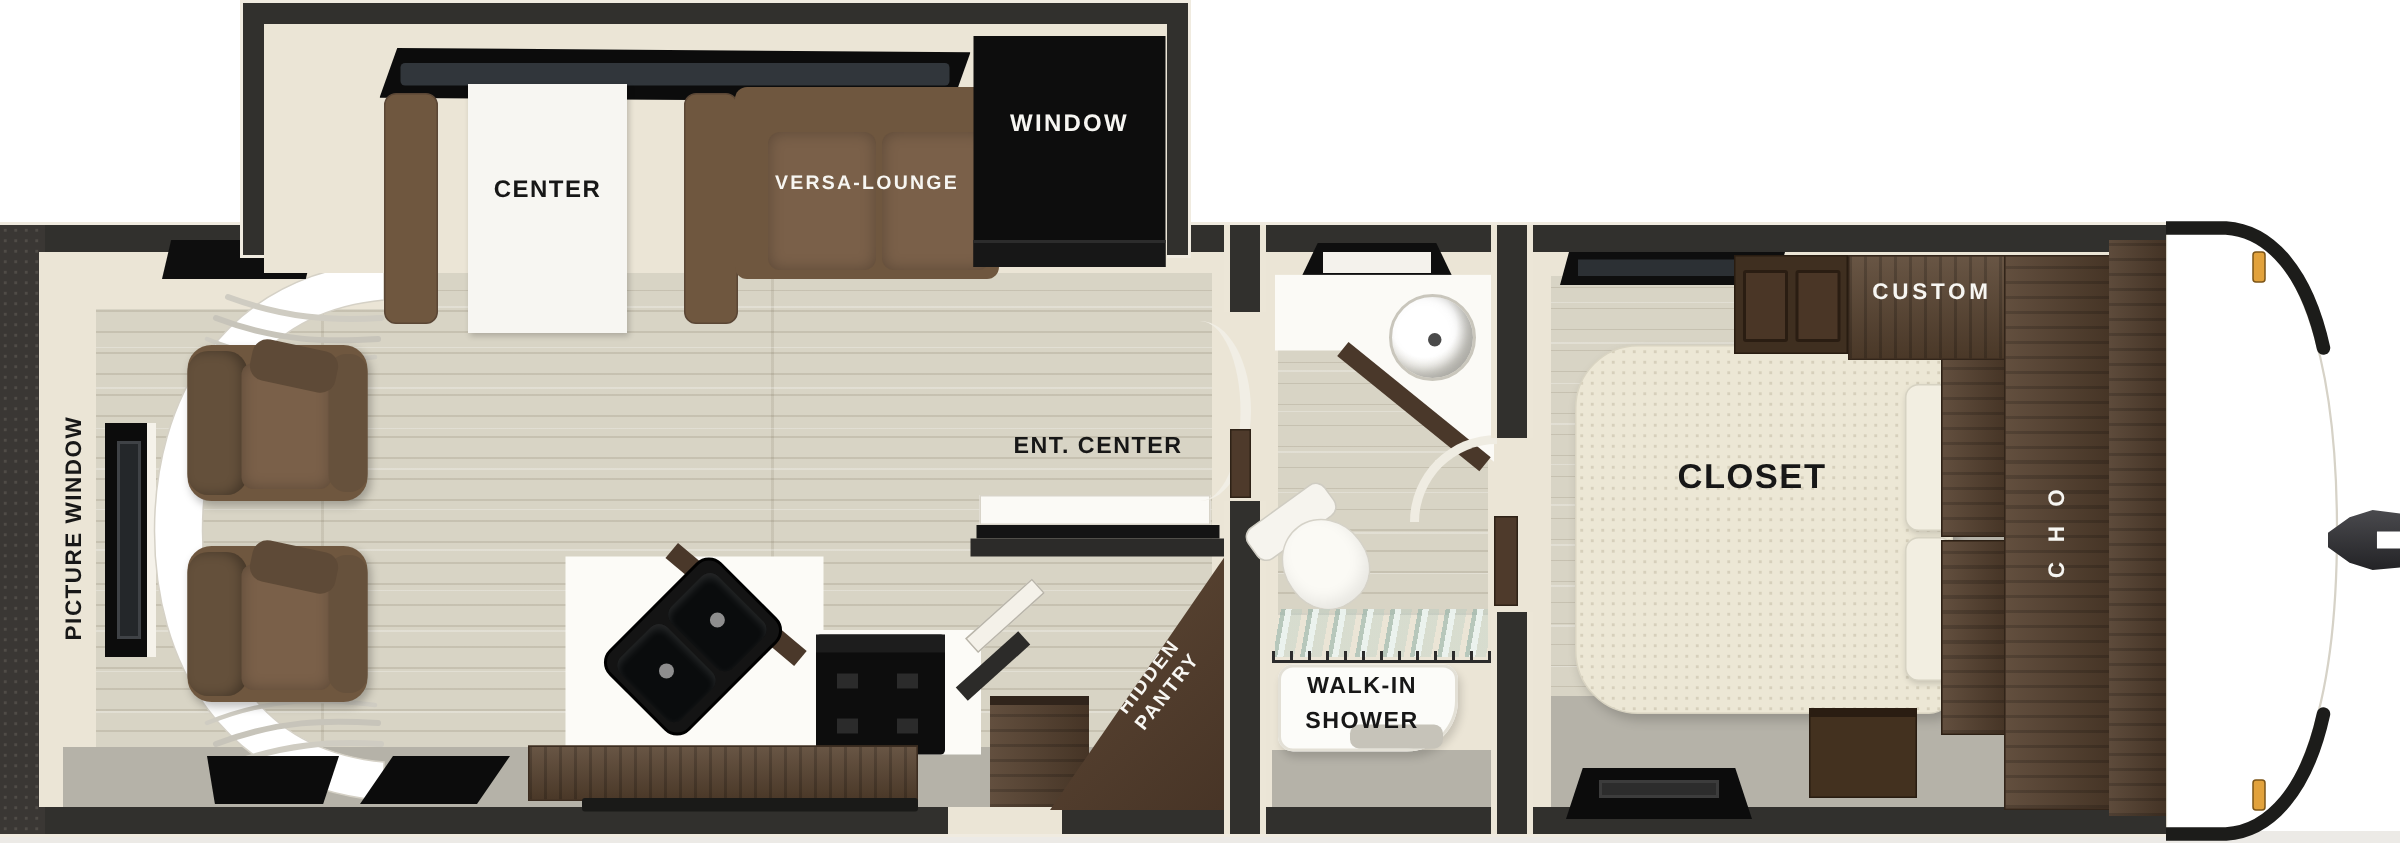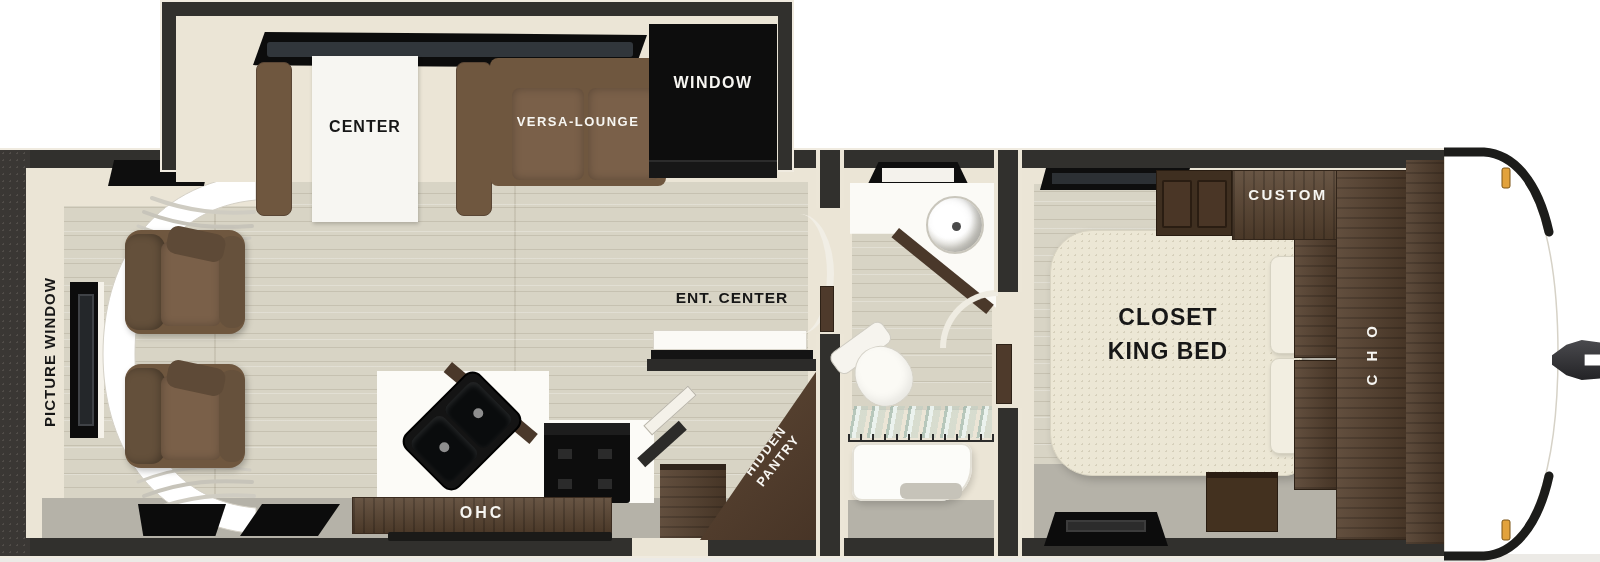--- a/index.html
+++ b/index.html
@@ -124,21 +124,20 @@
 
   <div class="abs blackbox" style="left:544px;top:423px;width:86px;height:80px;border-radius:3px;">
     <div class="abs" style="left:0;top:0;width:86px;height:12px;background:#1d1d1d;"></div>
     <div class="abs" style="left:14px;top:26px;width:14px;height:10px;background:#2b2b2b;"></div>
     <div class="abs" style="left:54px;top:26px;width:14px;height:10px;background:#2b2b2b;"></div>
     <div class="abs" style="left:14px;top:56px;width:14px;height:10px;background:#2b2b2b;"></div>
     <div class="abs" style="left:54px;top:56px;width:14px;height:10px;background:#2b2b2b;"></div>
   </div>
 
   <div class="abs walnut-h" style="left:352px;top:497px;width:260px;height:37px;border:1px solid #3b2c20;"></div>
-  <div class="abs lbl-w" style="left:352px;top:504px;width:260px;font-size:16px;letter-spacing:3px;">OHC</div>
   <div class="abs" style="left:388px;top:532px;width:224px;height:9px;background:#1a1a18;border-radius:2px;"></div>
 
   <div class="abs" style="left:138px;top:504px;width:88px;height:32px;background:#0c0c0c;clip-path:polygon(0 0,100% 0,88% 100%,6% 100%);"></div>
   <div class="abs" style="left:240px;top:504px;width:100px;height:32px;background:#0c0c0c;clip-path:polygon(22% 0,100% 0,78% 100%,0 100%);"></div>
 
   <div class="abs cream" style="left:632px;top:538px;width:76px;height:18px;"></div>
   <div class="abs" style="left:634px;top:438px;width:56px;height:12px;background:#2c2b29;transform:rotate(-42deg);"></div>
   <div class="abs" style="left:640px;top:404px;width:60px;height:13px;background:#f4f1e9;border:1px solid #b9b5aa;transform:rotate(-42deg);"></div>
 
   <div class="abs walnut-v" style="left:660px;top:464px;width:66px;height:74px;border-top:6px solid #30241b;"></div>
@@ -183,39 +182,42 @@
   <div class="abs" style="left:996px;top:344px;width:16px;height:60px;background:#4e3a2b;border:1px solid #2e2217;"></div>
 
   <div class="abs" style="left:850px;top:406px;width:142px;height:32px;
               background:repeating-linear-gradient(100deg, rgba(150,180,168,0) 0 4px, rgba(140,175,165,.55) 4px 7px, rgba(235,243,239,.95) 7px 11px, rgba(170,200,190,.3) 11px 18px);"></div>
   <div class="abs" style="left:848px;top:434px;width:146px;height:7px;
               background:repeating-linear-gradient(90deg,#2c2c2c 0 2px, transparent 2px 12px);"></div>
   <div class="abs" style="left:848px;top:440px;width:146px;height:2px;background:#2c2c2c;"></div>
   <div class="abs" style="left:852px;top:443px;width:120px;height:58px;background:#fcfcf9;border-radius:10px 10px 34px 10px;
               box-shadow:inset 0 0 0 2px #e3e0d6, 2px 4px 6px rgba(0,0,0,.15);"></div>
   <div class="abs" style="left:900px;top:483px;width:62px;height:16px;background:#c6c3b9;border-radius:6px;"></div>
+  <div class="abs lbl" style="left:842px;top:446px;width:132px;font-size:15.5px;line-height:23px;">
+    <span style="display:block;">WALK-IN</span>
+    <span style="display:block;">SHOWER</span>
+  </div>
 
   <div class="abs wall" style="left:994px;top:150px;width:28px;height:142px;"></div>
   <div class="abs wall" style="left:994px;top:408px;width:28px;height:148px;"></div>
 
   <div class="abs cream" style="left:1022px;top:168px;width:386px;height:370px;"></div>
   <div class="abs wood" style="left:1034px;top:184px;width:302px;height:288px;"></div>
   <div class="abs gray" style="left:1034px;top:464px;width:374px;height:74px;"></div>
   <div class="abs gray" style="left:1290px;top:184px;width:48px;height:282px;"></div>
 
   <div class="abs" style="left:1040px;top:168px;width:150px;height:22px;background:#0e0e0e;clip-path:polygon(4% 0,100% 0,96% 100%,0 100%);">
     <div class="abs" style="left:12px;top:5px;width:126px;height:11px;background:#2c3034;"></div>
   </div>
 
   <div class="abs" style="left:1050px;top:230px;width:252px;height:246px;background:#ece7d5;
               background-image:radial-gradient(rgba(180,172,148,.4) 1px, transparent 1px);background-size:7px 7px;
               border:1px solid #d9d4c2;border-radius:42px 16px 16px 42px;box-shadow:3px 4px 8px rgba(0,0,0,.18);"></div>
   <div class="abs lbl" style="left:1058px;top:300px;width:220px;font-size:23px;line-height:34px;">
     <span style="display:block;">CLOSET</span>
-    <span style="display:block;">KING BED</span>
   </div>
   <div class="abs" style="left:1270px;top:256px;width:32px;height:98px;background:#f2eee1;border:1px solid #d6d2c2;border-radius:9px;box-shadow:1px 2px 4px rgba(0,0,0,.15);"></div>
   <div class="abs" style="left:1270px;top:358px;width:32px;height:96px;background:#f2eee1;border:1px solid #d6d2c2;border-radius:9px;box-shadow:1px 2px 4px rgba(0,0,0,.15);"></div>
   <div class="abs walnut-v" style="left:1294px;top:224px;width:44px;height:134px;border:1px solid #2c2015;"></div>
   <div class="abs walnut-v" style="left:1294px;top:360px;width:44px;height:130px;border:1px solid #2c2015;"></div>
 
   <div class="abs" style="left:1156px;top:170px;width:76px;height:66px;background:#3f2f20;border:1px solid #281c11;">
     <div class="abs" style="left:5px;top:9px;width:30px;height:48px;background:#4a3626;border:2px solid #2a1d12;border-radius:2px;"></div>
     <div class="abs" style="left:40px;top:9px;width:30px;height:48px;background:#4a3626;border:2px solid #2a1d12;border-radius:2px;"></div>
   </div>

